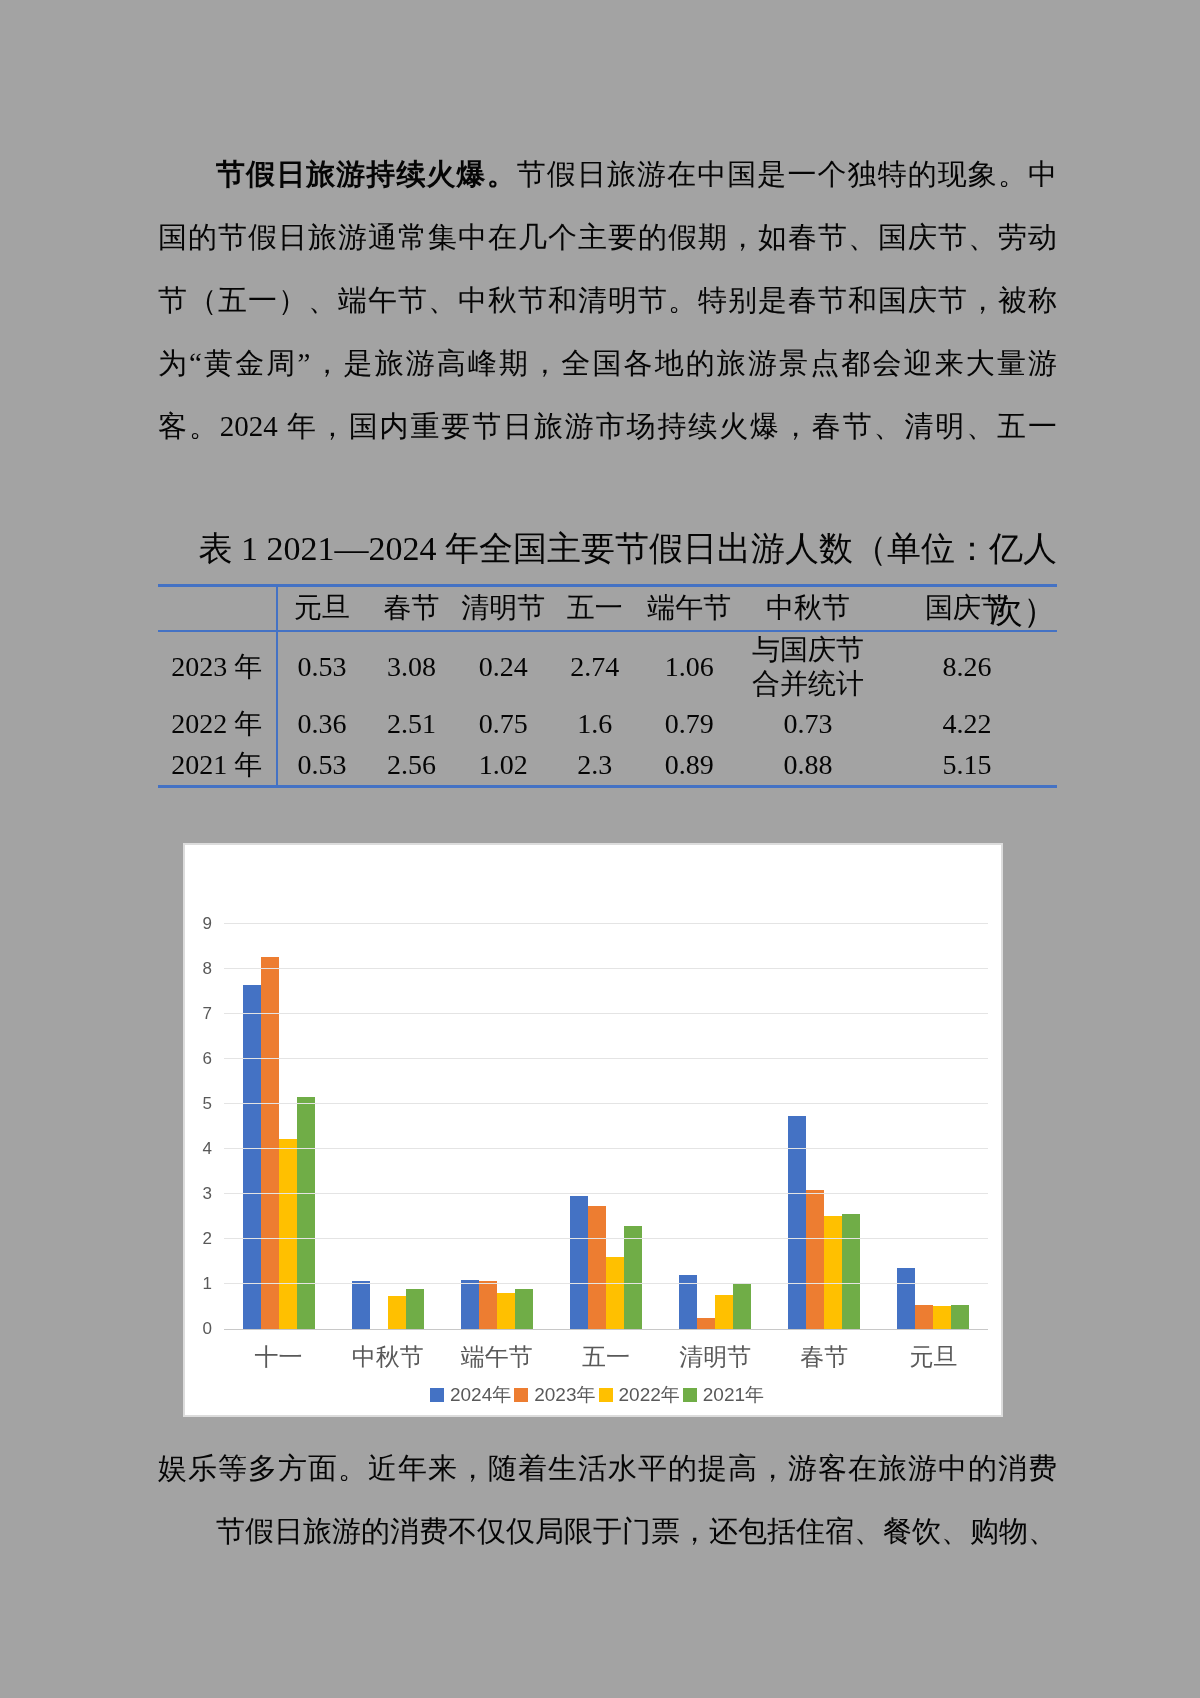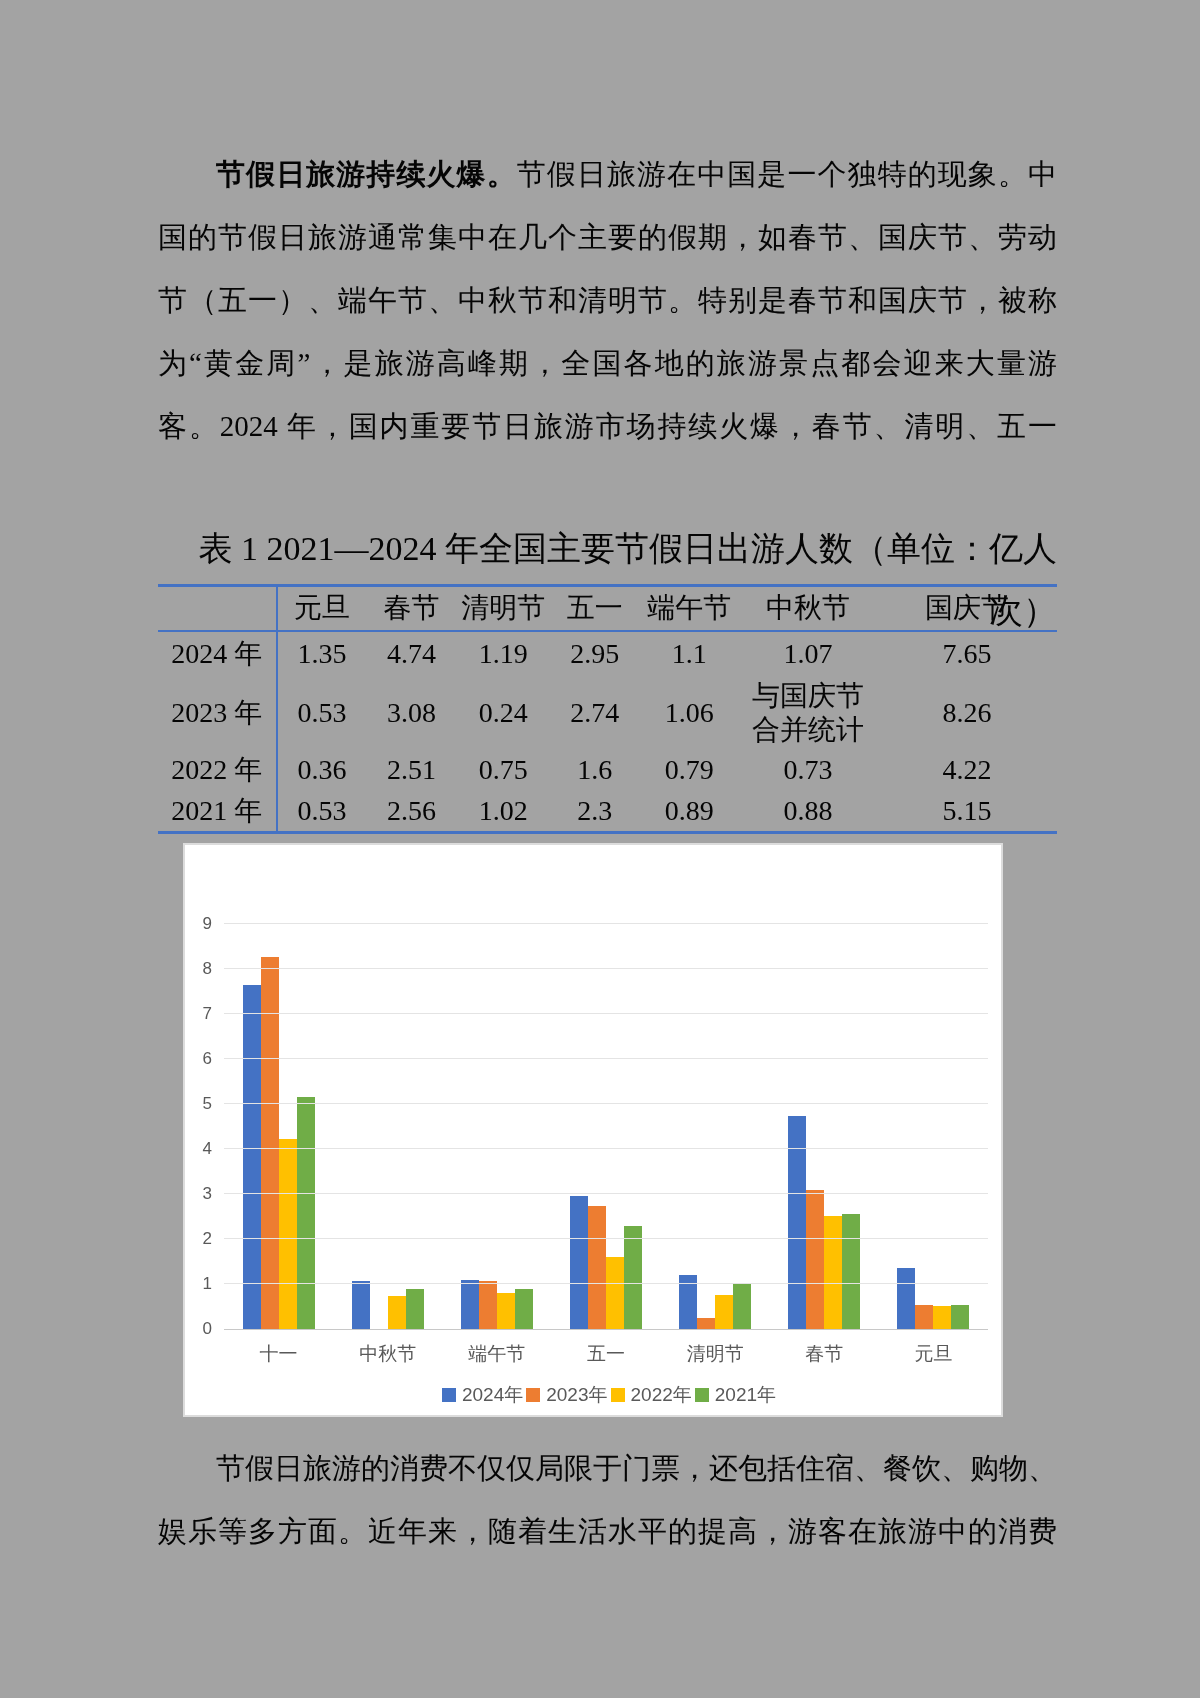--- a/index.html
+++ b/index.html
@@ -35,22 +35,22 @@
   .plot { position:absolute; left:39px; top:79px; width:764px; height:405px;
     border-bottom:1px solid #c8c8c8; }
   .gridline { position:absolute; left:0; width:100%; height:1px; background:#e4e4e4; }
   .yticks { position:absolute; left:0; top:79px; width:27px; height:405px; }
   .ytick { position:absolute; right:0; transform:translateY(50%); font-size:17px; color:#595959; }
   .bar-groups { position:absolute; left:0; bottom:0; width:100%; height:100%;
     display:flex; }
   .cat-slot { flex:1; display:flex; align-items:flex-end; justify-content:center; }
   .bar { width:18px; flex:none; }
   .xlabels { position:absolute; left:39px; top:496px; width:764px; display:flex; }
-  .xlabel { flex:1; text-align:center; font-size:19px; color:#595959; }
-  .legend { position:absolute; left:16px; top:537px; width:100%;
+  .xlabel { flex:1; text-align:center; font-size:24px; color:#595959; }
+  .legend { position:absolute; left:4px; top:537px; width:100%;
     display:flex; justify-content:center; align-items:flex-start; gap:3px; }
   .legend-item { display:flex; align-items:center; gap:6px; }
   .swatch { width:14px; height:14px; display:inline-block; }
   .legend-label { font-size:19px; color:#595959; }
   
   .footer { position:absolute; left:0; top:1552px; width:1200px; text-align:center;
     font-family:"Liberation Sans", sans-serif; font-weight:bold; font-size:18px; color:#1a1a1a; }
 </style>
 </head>
 <body>
@@ -84,30 +84,20 @@
           <th>元旦</th>
           <th>春节</th>
           <th>清明节</th>
           <th>五一</th>
           <th>端午节</th>
           <th>中秋节</th>
           <th>国庆节</th>
         </tr>
       </thead>
     <tbody id="tbody">
-        <tr style="height: 46px;">
-          <td>2024 年</td>
-          <td>1.35</td>
-          <td>4.74</td>
-          <td>1.19</td>
-          <td>2.95</td>
-          <td>1.1</td>
-          <td>1.07</td>
-          <td>7.65</td>
-        </tr>
         <tr style="height: 72px;">
           <td>2023 年</td>
           <td>0.53</td>
           <td>3.08</td>
           <td>0.24</td>
           <td>2.74</td>
           <td>1.06</td>
           <td>与国庆节
 合并统计</td>
           <td>8.26</td>
@@ -226,18 +216,18 @@
           <span class="legend-label">2022年</span>
         </div>
         <div class="legend-item">
           <span class="swatch" style="background: rgb(112, 173, 71);"></span>
           <span class="legend-label">2021年</span>
         </div>
       </div>
   </div>
 
   <div class="para" style="top:1437px;">
+    <div class="pline just">娱乐等多方面。近年来，随着生活水平的提高，游客在旅游中的消费</div>
     <div class="pline just indent1">节假日旅游的消费不仅仅局限于门票，还包括住宿、餐饮、购物、</div>
-    <div class="pline just">娱乐等多方面。近年来，随着生活水平的提高，游客在旅游中的消费</div>
   </div>
 
 
 </div>
 
 </body></html>

